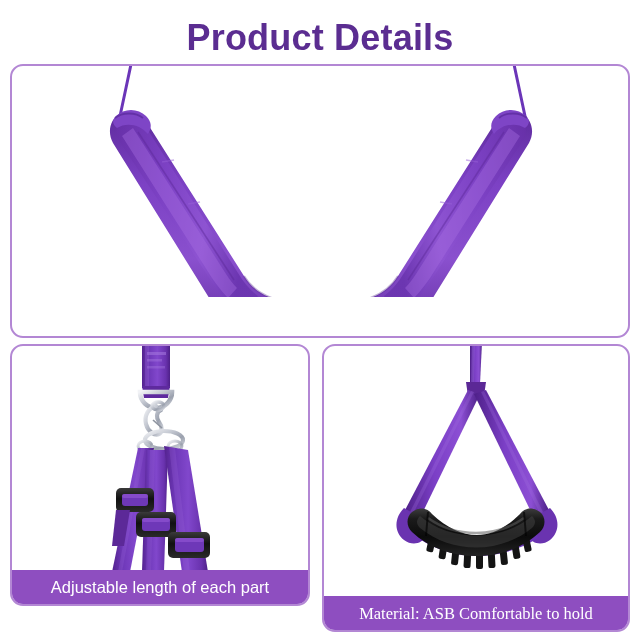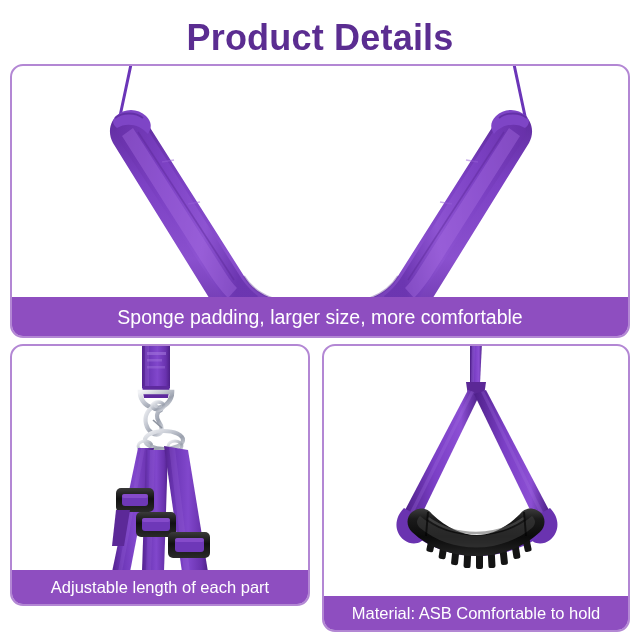--- a/index.html
+++ b/index.html
@@ -38,21 +38,21 @@
   .panel {
     position: absolute;
     background: #ffffff;
     border: 2px solid #B387D4;
     border-radius: 13px;
     box-sizing: border-box;
     overflow: hidden;
   }
   #panel-top    { left: 10px;  top: 64px;  width: 620px; height: 274px; }
   #panel-left   { left: 10px;  top: 344px; width: 300px; height: 262px; }
-  #panel-right  { left: 322px; top: 344px; width: 308px; height: 288px; }
+  #panel-right  { left: 322px; top: 344px; width: 308px; height: 288px; font-family: Liberation Serif, serif; }
 
   .stage {
     position: absolute;
     left: 0; top: 0; right: 0;
     bottom: 39px;
     overflow: hidden;
   }
   #panel-left .stage, #panel-right .stage { bottom: 34px; }
 
   
@@ -192,21 +192,20 @@
         <path d="M515 52 C 508 46 494 46 487 52" fill="none" stroke="#59289A" stroke-width="1.8" opacity="0.7"></path>
 
         <path d="M150 96 L 162 94" stroke="#9760D8" stroke-width="1.4" opacity="0.5" fill="none"></path>
         <path d="M176 138 L 188 136" stroke="#9760D8" stroke-width="1.4" opacity="0.5" fill="none"></path>
         <path d="M466 96 L 454 94" stroke="#9760D8" stroke-width="1.4" opacity="0.5" fill="none"></path>
         <path d="M440 138 L 428 136" stroke="#9760D8" stroke-width="1.4" opacity="0.5" fill="none"></path>
         <path d="M258 250 L 262 262" stroke="#6B33AE" stroke-width="1.3" opacity="0.45" fill="none"></path>
         <path d="M286 256 L 288 270" stroke="#6B33AE" stroke-width="1.3" opacity="0.45" fill="none"></path>
       </svg>
     </div>
-    <div class="caption">Sponge padding, larger size, more comfortable</div>
   </div>
 
   <div class="panel" id="panel-left">
     <div class="stage">
       <svg id="straps-svg" width="296" height="226" viewBox="0 0 296 226">
         <defs>
           <linearGradient id="gWeb" x1="0" y1="0" x2="1" y2="0">
             <stop offset="0%" stop-color="#53228E"></stop>
             <stop offset="25%" stop-color="#6E38B8"></stop>
             <stop offset="55%" stop-color="#8147CC"></stop>

